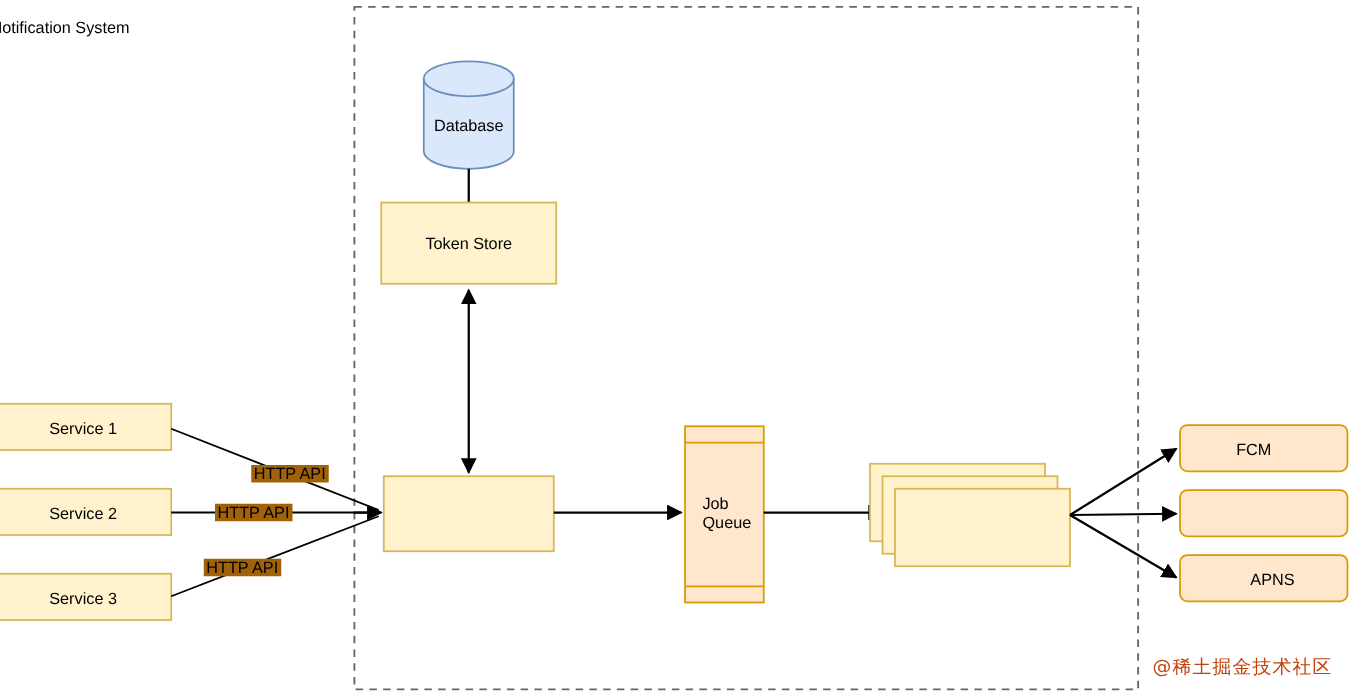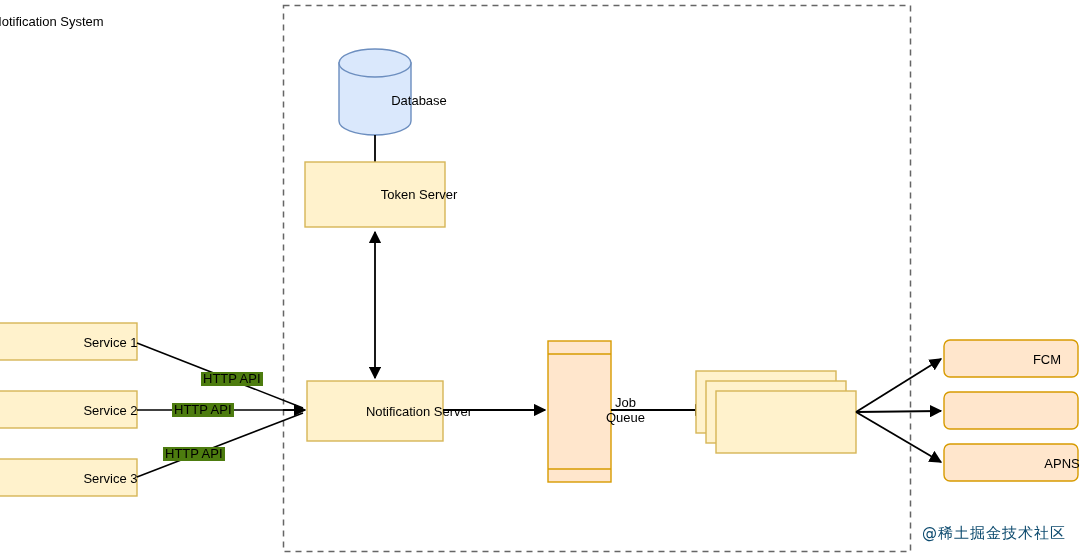--- a/index.html
+++ b/index.html
@@ -20,53 +20,52 @@
     left: 0;
     top: 0;
     width: 1080px;
     height: 557px;
   }
   .node-label {
     position: absolute;
     display: flex;
     align-items: center;
     justify-content: center;
-    text-align: center;
+    text-align: left;
     color: #000000;
     font-size: 13px;
     line-height: 15px;
     pointer-events: none;
     white-space: pre-line;
-    margin-left: 44px;
   }
   .edge-label {
     position: absolute;
     color: #000000;
     font-size: 13px;
     line-height: 14px;
-    background: #4d7c0f;
+    background: #a16207;
     padding: 0 2px;
     white-space: nowrap;
   }
   .container-title {
     position: absolute;
     left: 0;
     top: 14px;
     width: 1080px;
     text-align: center;
     font-size: 13px;
     color: #000000;
   }
   .container-title span { display: inline-block; transform: translateX(-492px); }
   .watermark {
     position: absolute;
     right: 14px;
     bottom: 14px;
     font-size: 15px;
-    color: #0c4a6e;
+    color: #c2410c;
     letter-spacing: 1px;
     font-family: "DejaVu Sans", sans-serif;
   }
 </style>
 </head>
 <body>
 
 <div id="canvas">
 
   <svg id="svg-layer" xmlns="http://www.w3.org/2000/svg">
@@ -128,23 +127,22 @@
     <rect x="944" y="392" width="134" height="37" rx="6" ry="6" fill="#ffe6cc" stroke="#d79b00" stroke-width="1.4"></rect>
     <rect x="944" y="444" width="134" height="37" rx="6" ry="6" fill="#ffe6cc" stroke="#d79b00" stroke-width="1.4"></rect>
   </svg>
 
   <div class="container-title">
     <span>Notification System</span>
   </div>
 
   <div class="node-label" style="left:339px; top:90px; width:72px; height:20px;">Database</div>
 
-  <div class="node-label" style="left:305px; top:182px; width:140px; height:24px;">Token Server</div>
+  <div class="node-label" style="left:305px; top:182px; width:140px; height:24px;">Token Store</div>
 
-  <div class="node-label" style="left:307px; top:398px; width:136px; height:26px;">Notification Server</div>
 
   <div class="node-label" style="left:548px; top:393px; width:67px; height:34px;">Job
 Queue</div>
 
 
   <div class="node-label" style="left:-4px; top:330px; width:141px; height:24px;">Service 1</div>
   <div class="node-label" style="left:-4px; top:398px; width:141px; height:24px;">Service 2</div>
   <div class="node-label" style="left:-4px; top:466px; width:141px; height:24px;">Service 3</div>
 
   <div class="node-label" style="left:944px; top:348px; width:118px; height:22px;">FCM</div>

